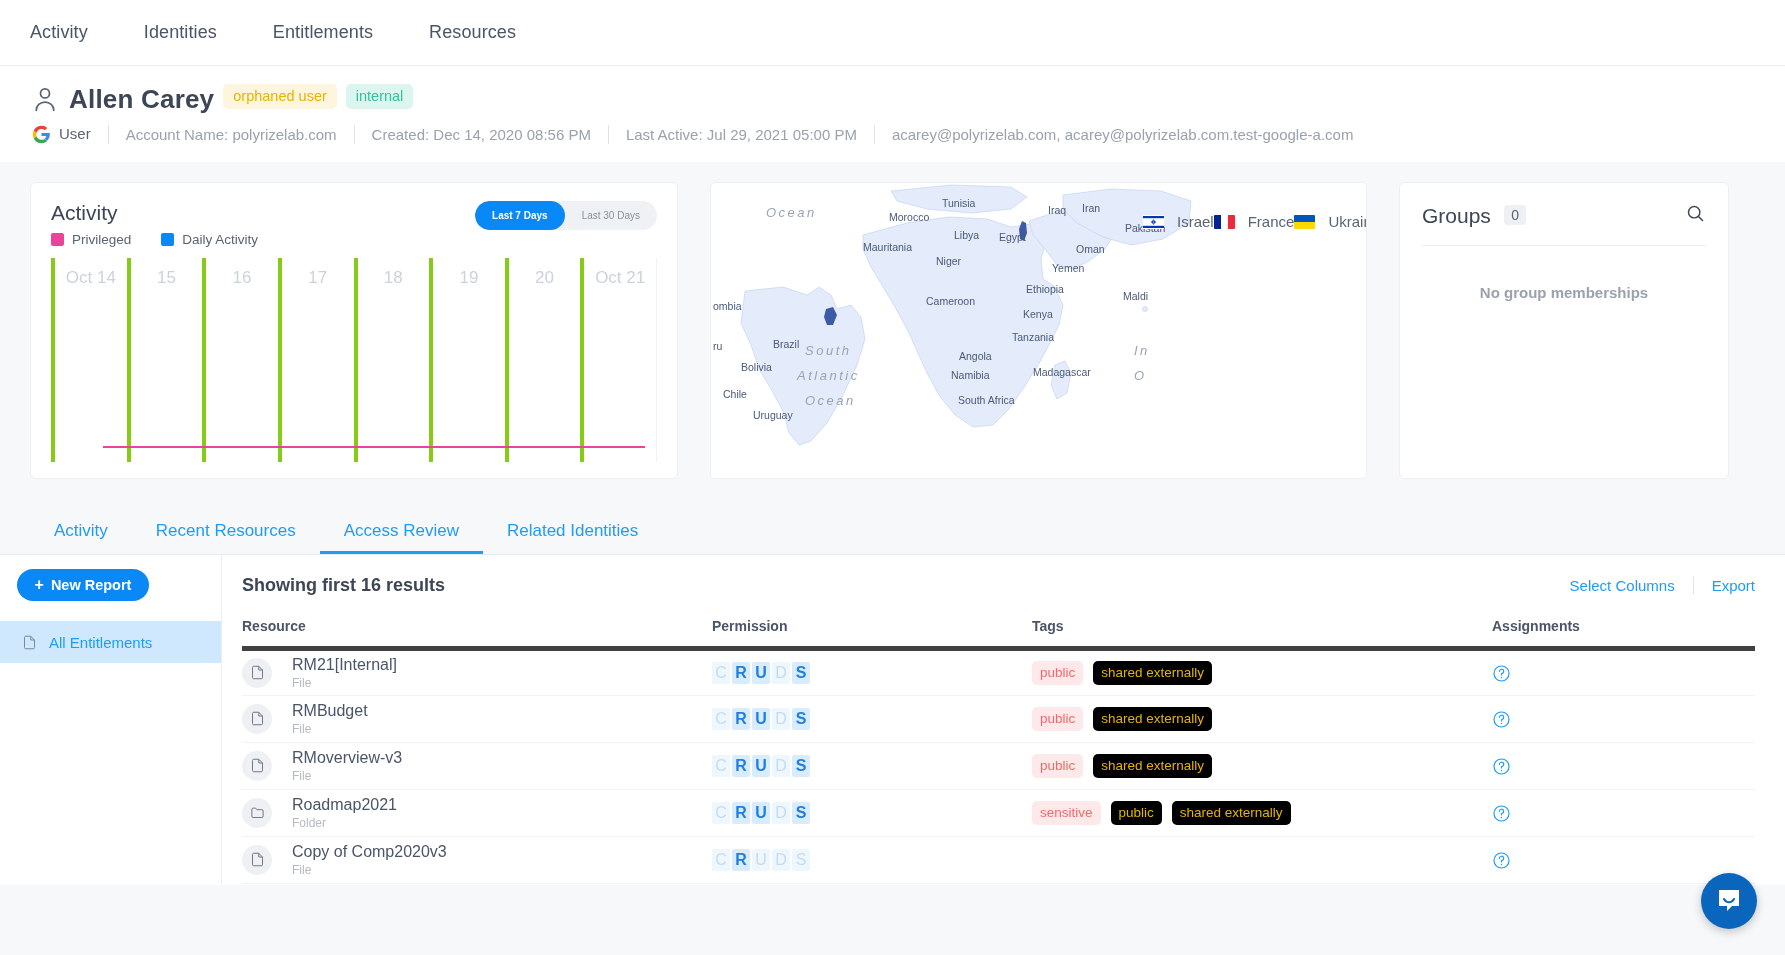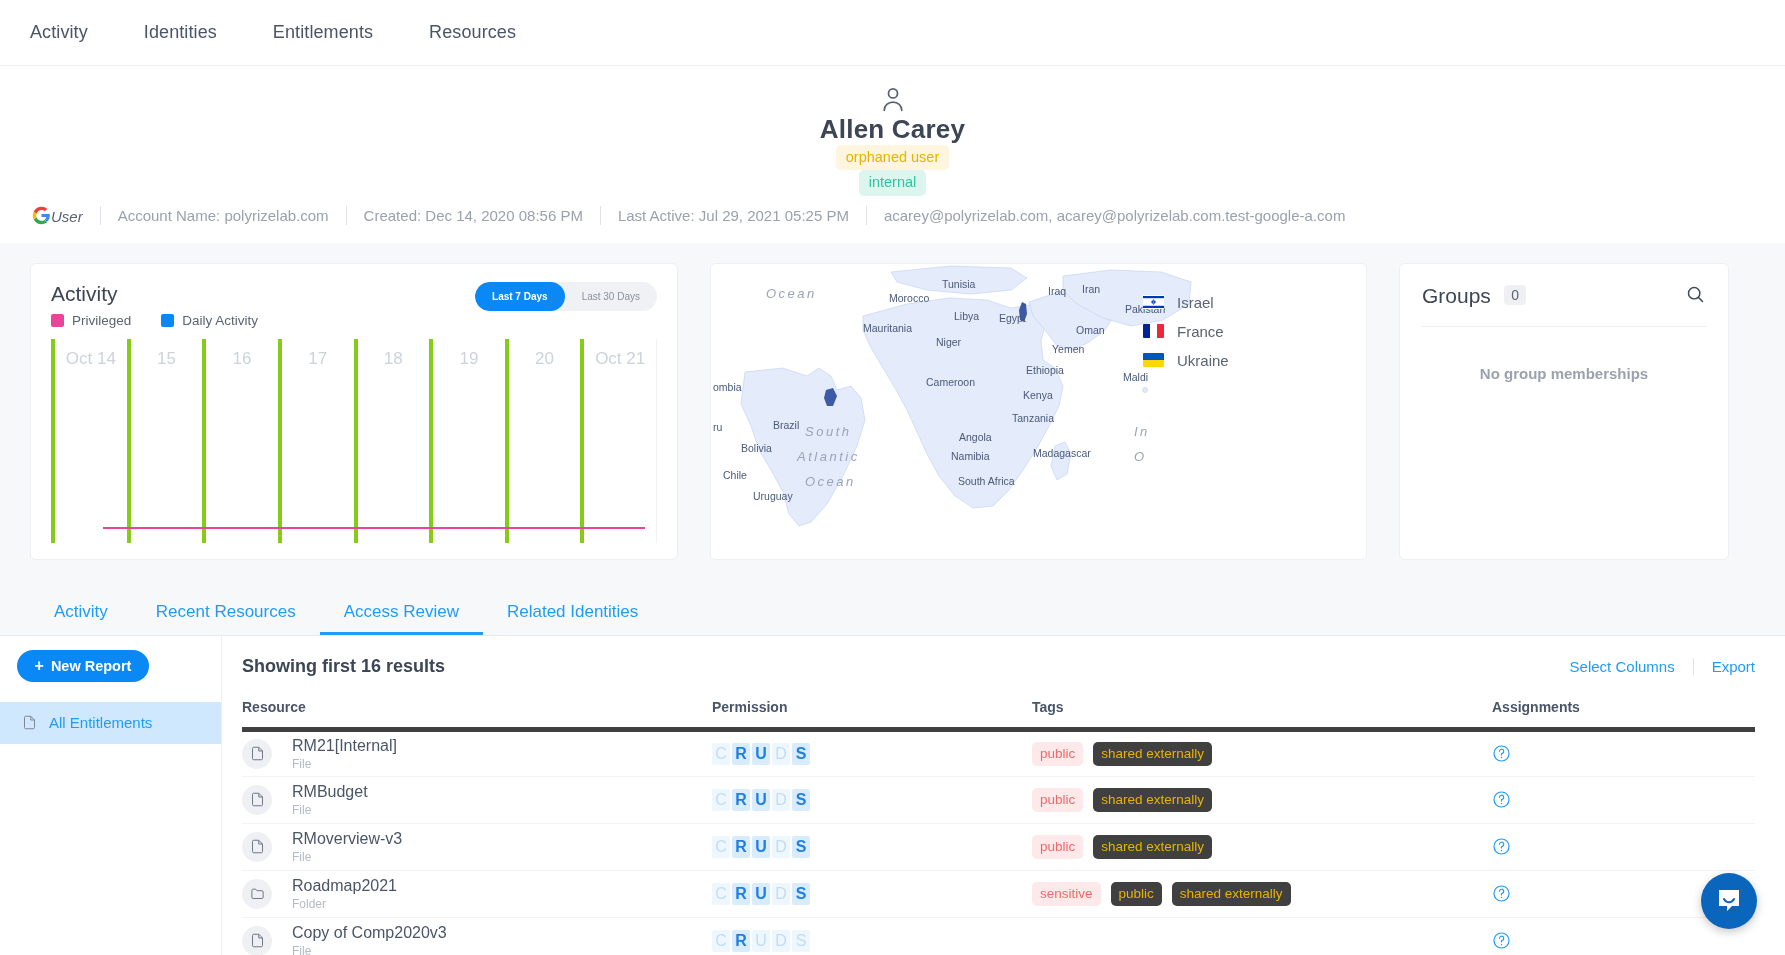--- a/index.html
+++ b/index.html
@@ -19,39 +19,39 @@
     padding: 0 30px;
   }
   .topnav-item {
     font-size: 18px; color: #4a5568;
     margin-right: 56px; cursor: pointer;
     letter-spacing: .1px;
   }
 
   
   .idheader { background: #ffffff; padding: 18px 30px 18px 30px; }
-  .id-title-row { display: flex; align-items: center; gap: 0; flex-direction: column; }
+  .id-title-row { display: flex; align-items: flex-start; gap: 9px; }
   .person-icon { width: 30px; height: 30px; flex: 0 0 30px; color: #5a6472; }
   .id-name {
     font-size: 26px; font-weight: bold; color: #3d4655;
     letter-spacing: .2px;
   }
   .chip {
     font-size: 14.5px; padding: 4px 10px; border-radius: 5px;
     line-height: 1.2;
   }
   .chip-orphaned { background: #fdf5dd; color: #e6b400; }
   .chip-internal { background: #dcf5ee; color: #2ec4a0; }
 
   .id-meta-row {
     display: flex; align-items: center;
     margin-top: 10px; margin-left: 2px;
     font-size: 15px; color: #9aa2ad;
   }
-  .id-meta-first { display: flex; align-items: flex-end; color: #5a6472; font-style: italic; }
+  .id-meta-first { display: flex; align-items: flex-start; gap: 8px; color: #5a6472; }
   .gicon { width: 19px; height: 19px; }
   .meta-sep {
     display: inline-block; width: 1px; height: 19px;
     background: #dfe3e8; margin: 0 17px;
   }
 
   
   .cards {
     display: flex; gap: 32px; padding: 20px 30px 0 30px;
   }
@@ -89,21 +89,21 @@
   }
   .baseline {
     position: absolute; left: 8.5%; right: 2%; bottom: 14px;
     height: 2px; background: #e8449a;
   }
 
   
   .map-svg { position: absolute; left: 0; top: 0; }
   .map-legend {
     position: absolute; left: 432px; top: 30px;
-    display: flex; flex-direction: column; gap: 12px; justify-content: center;
+    display: flex;  justify-content: center;
   }
   .map-legend-row { display: flex; align-items: center; gap: 13px; font-size: 15px; color: #5a6472; }
   .flag { width: 21px; height: 14px; border-radius: 1px; overflow: hidden; display: block; }
 
   
   .grp-head { display: flex; align-items: center; justify-content: space-between; }
   .grp-title { font-size: 21px; color: #3d4655; }
   .grp-count {
     font-size: 14px; color: #5a6472; background: #eef0f3;
     border-radius: 4px; padding: 2px 7px; margin-left: 9px; vertical-align: 3px;
@@ -171,21 +171,21 @@
   .cruds span {
     width: 18px; height: 22px; display: flex; align-items: center; justify-content: center;
     border-radius: 2px;
   }
   .cruds span.on { background: #d8ecfd; color: #1f7fe0; font-weight: bold; }
   .cruds span.off { background: #eef7fe; color: #c3dcf3; }
 
   .tags { display: flex; gap: 10px; flex-wrap: wrap; }
   .tag { font-size: 13.5px; padding: 4px 8px; border-radius: 5px; line-height: 1.15; }
   .tag-red { background: #fde9e9; color: #ef6a6a; }
-  .tag-yellow { background: #404040; color: #e6b400; }
+  .tag-yellow { background: #000000; color: #e6b400; }
 
   .qmark {
     width: 19px; height: 19px; color: #1f9cf5; cursor: pointer; display: block;
   }
 
   .chatbtn {
     position: fixed; right: 28px; bottom: 26px;
     width: 56px; height: 56px; border-radius: 50%;
     background: #0a66bd; border: none; cursor: pointer;
     display: flex; align-items: center; justify-content: center;
@@ -226,21 +226,21 @@
           <path fill="#EA4335" d="M24 10.2c3.3 0 6.1 1.1 8.4 3.3l6.1-6.1C34.9 4 29.9 2 24 2 15.4 2 8 6.9 4.4 14.1l7.1 5.5C13.3 14.3 18.2 10.2 24 10.2z"></path>
         </svg>
       </span>
       <span>User</span>
     </span>
     <span class="meta-sep"></span>
     <span>Account Name: polyrizelab.com</span>
     <span class="meta-sep"></span>
     <span>Created: Dec 14, 2020 08:56 PM</span>
     <span class="meta-sep"></span>
-    <span>Last Active: Jul 29, 2021 05:25 PM</span>
+    <span>Last Active: Jul 29, 2021 05:00 PM</span>
     <span class="meta-sep"></span>
     <span>acarey@polyrizelab.com, acarey@polyrizelab.com.test-google-a.com</span>
   </div>
 </div>
 
 <div class="cards">
 
   <div class="card card-activity">
     <div class="act-head">
       <div>

